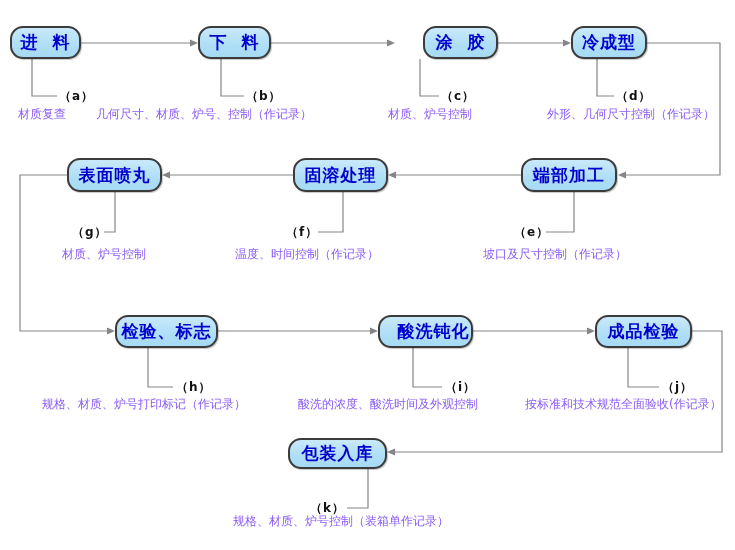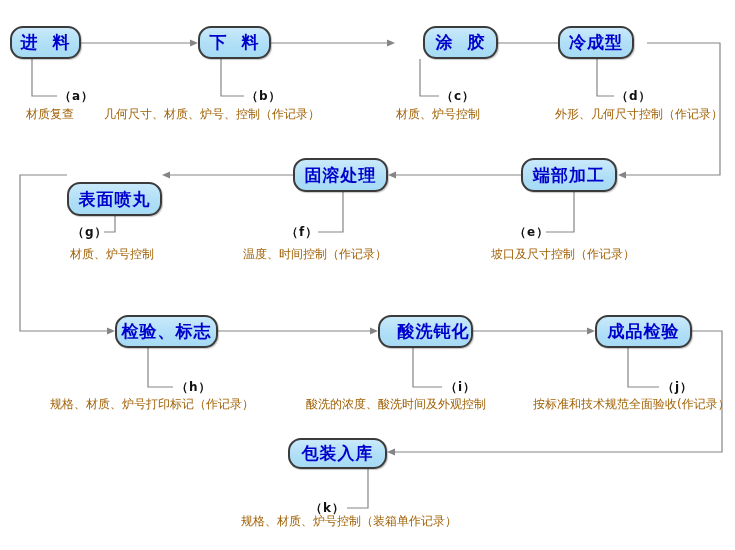--- a/index.html
+++ b/index.html
@@ -39,23 +39,22 @@
     line-height: 14px;
     font-weight: bold;
     color: #111111;
     white-space: nowrap;
     letter-spacing: 1px;
   }
   .desc {
     position: absolute;
     font-size: 12px;
     line-height: 14px;
-    color: #a16207;
+    color: #8b5cf6;
     white-space: nowrap;
-    margin-left: 8px;
   }
 </style>
 </head>
 <body>
 
 <div class="canvas">
 
   <svg class="connectors" viewBox="0 0 735 550" xmlns="http://www.w3.org/2000/svg">
     <g stroke="#858585" stroke-width="1.2" fill="none">
 
@@ -97,24 +96,24 @@
       <polygon points="115,331 107,327.5 107,334.5"></polygon>
       <polygon points="378,331 370,327.5 370,334.5"></polygon>
       <polygon points="595,331 587,327.5 587,334.5"></polygon>
       <polygon points="387,452 395,448.5 395,455.5"></polygon>
     </g>
   </svg>
 
   <div class="box" style="left:10px;  top:26px;  width:71px; height:33px;">进  料</div>
   <div class="box" style="left:198px; top:26px;  width:73px; height:33px;">下  料</div>
   <div class="box" style="left:395px; top:26px;  width:75px; height:33px;margin-left:28px;">涂  胶</div>
-  <div class="box" style="left:558px; top:26px;  width:76px; height:33px;">冷成型</div>
+  <div class="box" style="left:571px; top:26px;  width:76px; height:33px;">冷成型</div>
   <div class="box" style="left:521px; top:158px; width:96px; height:34px;">端部加工</div>
   <div class="box" style="left:293px; top:158px; width:95px; height:34px;">固溶处理</div>
-  <div class="box" style="left:67px;  top:158px; width:95px; height:34px;margin-top:24px;">表面喷丸</div>
+  <div class="box" style="left:67px;  top:158px; width:95px; height:34px;">表面喷丸</div>
   <div class="box" style="left:115px; top:315px; width:103px;height:33px;">检验、标志</div>
   <div class="box" style="left:378px; top:315px; width:95px; height:33px;padding-left:16px;">酸洗钝化</div>
   <div class="box" style="left:595px; top:315px; width:97px; height:33px;">成品检验</div>
   <div class="box" style="left:288px; top:438px; width:99px; height:31px;">包装入库</div>
 
   <div class="lbl" style="left:59px;  top:89px;">（a）</div>
   <div class="lbl" style="left:246px; top:89px;">（b）</div>
   <div class="lbl" style="left:441px; top:89px;">（c）</div>
   <div class="lbl" style="left:616px; top:89px;">（d）</div>
   <div class="lbl" style="left:514px; top:225px;">（e）</div>

